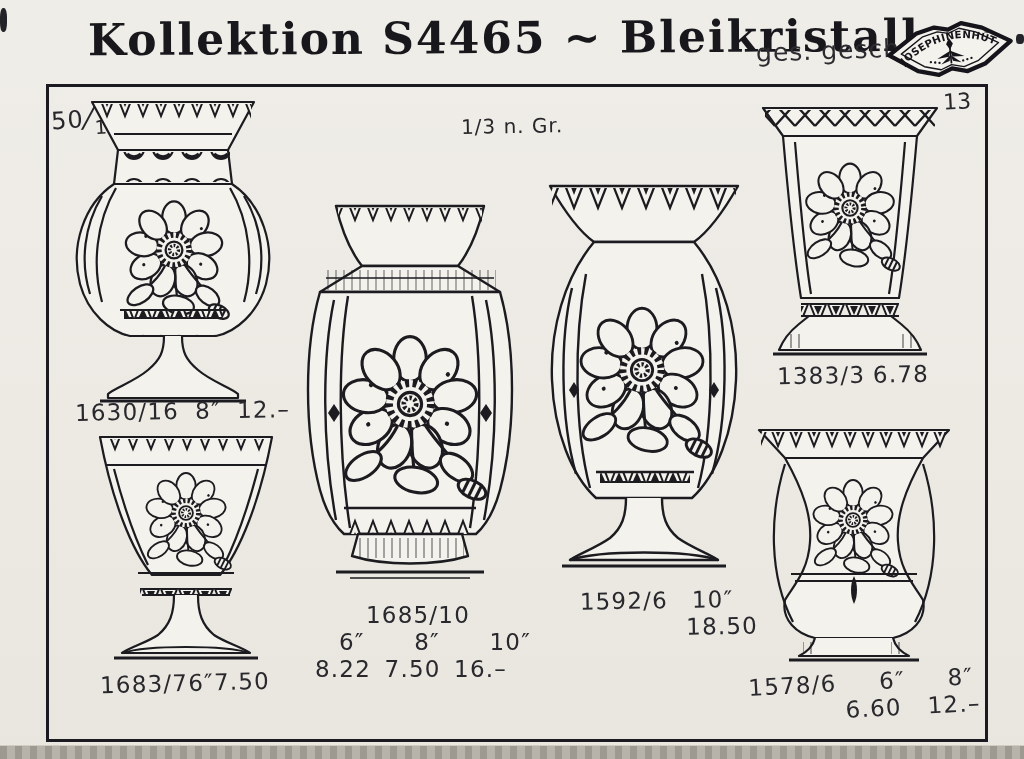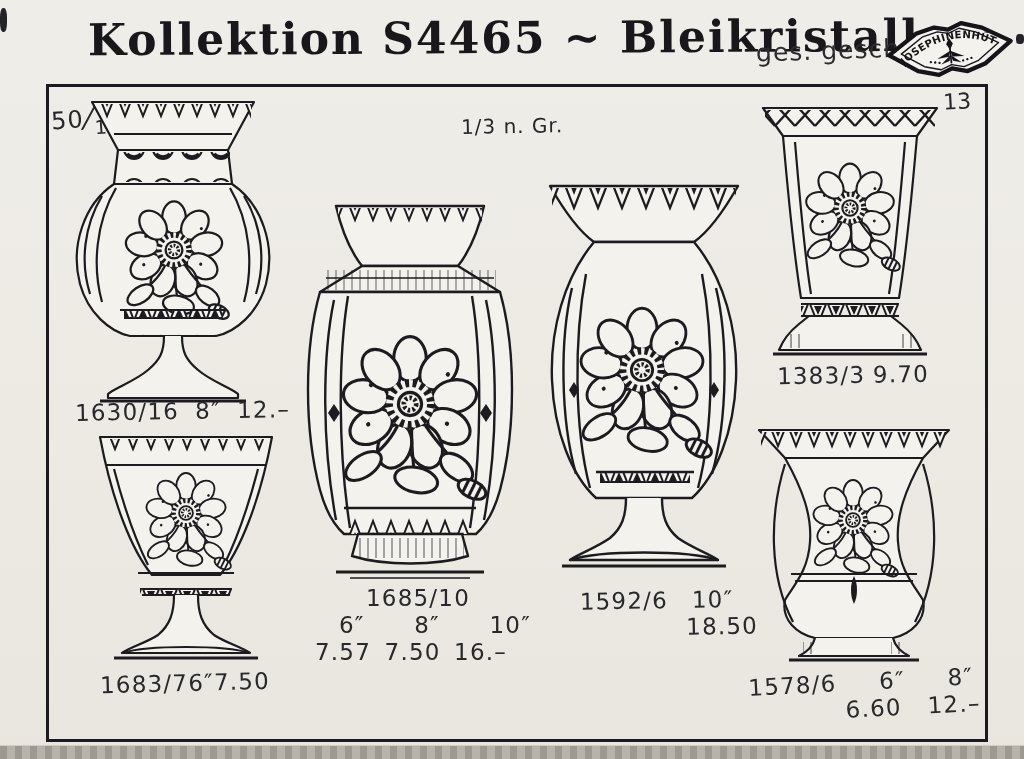--- a/index.html
+++ b/index.html
@@ -27,21 +27,21 @@
   .plate-ref{position:absolute;left:2px;top:14px;font-size:24px;letter-spacing:1px;transform:rotate(-4deg);}
   .plate-ref .den{display:inline-block;font-size:19px;transform:translateY(8px);}
   .plate-ref .sep{display:inline-block;font-size:28px;transform:skewX(-18deg);}
   .page-num{position:absolute;right:14px;top:2px;font-size:22px;transform:rotate(-3deg);}
   .scale-note{position:absolute;left:412px;top:27px;font-size:20px;letter-spacing:1px;transform:rotate(-1deg);}
   .vase{position:absolute;}
   
   .cap{position:absolute;font-size:23px;letter-spacing:1.2px;white-space:nowrap;color:#28282d;line-height:27px;}
   .row{display:flex;}
   .sb{justify-content:space-between;width:100%;}
-  .ctr{text-align:center;}
+  .ctr{text-align:center;margin-top:17px;}
   
   .scan-strip{
     position:absolute;left:0;top:745px;width:1024px;height:14px;background:#b7b3aa;
     background-image:repeating-linear-gradient(90deg,rgba(40,38,34,.18) 0 7px,rgba(0,0,0,0) 7px 15px);
     border-top:1px solid #cfccc4;
   }
   .speck{position:absolute;background:#23232a;border-radius:40%;}
 </style>
 </head>
 <body>
@@ -228,21 +228,21 @@
     </div>
 
     <div class="cap" style="left:266px;top:498px;width:192px;">
       <div class="ctr" style="margin-left:14px;">1685/10</div>
       <div class="row sb" style="padding:0 16px 0 24px;">
         <span>6″</span>
         <span>8″</span>
         <span>10″</span>
       </div>
       <div class="row sb">
-        <span>7.57</span>
+        <span>8.22</span>
         <span>7.50</span>
         <span>16.–</span>
       </div>
     </div>
 
     <div class="vase" style="left:489px;top:91px;">
       <svg width="212" height="402" viewBox="0 0 212 402">
         <g stroke="#1b1b20" stroke-width="2.4" fill="none" stroke-linejoin="round">
           <path d="M12,8 L200,8 C184,36 170,54 156,64 L56,64 C42,54 28,36 12,8 Z" fill="#f4f2ec"></path>
           <rect x="14" y="10" width="184" height="28" fill="url(#zzbig)" stroke="none"></rect>
@@ -286,21 +286,21 @@
           <rect x="30" y="232" width="18" height="14" fill="url(#ticks)" opacity="0.55" stroke="none"></rect>
           <rect x="142" y="232" width="18" height="14" fill="url(#ticks)" opacity="0.55" stroke="none"></rect>
           <line x1="18" y1="252" x2="172" y2="252" stroke-width="3"></line>
         </g>
       </svg>
     </div>
 
     <div class="cap" style="left:728px;top:275px;width:152px;transform:rotate(-1deg);">
       <span class="row sb">
         <span>1383/3</span>
-        <span>9.70</span>
+        <span>6.78</span>
       </span>
     </div>
 
     <div class="vase" style="left:702px;top:337px;">
       <svg width="205" height="242" viewBox="0 0 205 242">
         <g stroke="#1b1b20" stroke-width="2.2" fill="none" stroke-linejoin="round">
           <path d="M8,6 L198,6 L172,34 L34,34 Z" fill="#f4f2ec"></path>
           <rect x="10" y="8" width="186" height="25" fill="url(#zzdown)" stroke="none"></rect>
           <path d="M34,34 C52,66 61,92 59,118 C57,148 42,162 34,176 C30,196 46,210 64,214 L142,214 C160,210 176,196 172,176 C164,162 149,148 147,118 C145,92 154,66 172,34 Z" fill="#f4f2ec"></path>
           <path d="M34,40 C18,92 18,152 42,198"></path>

